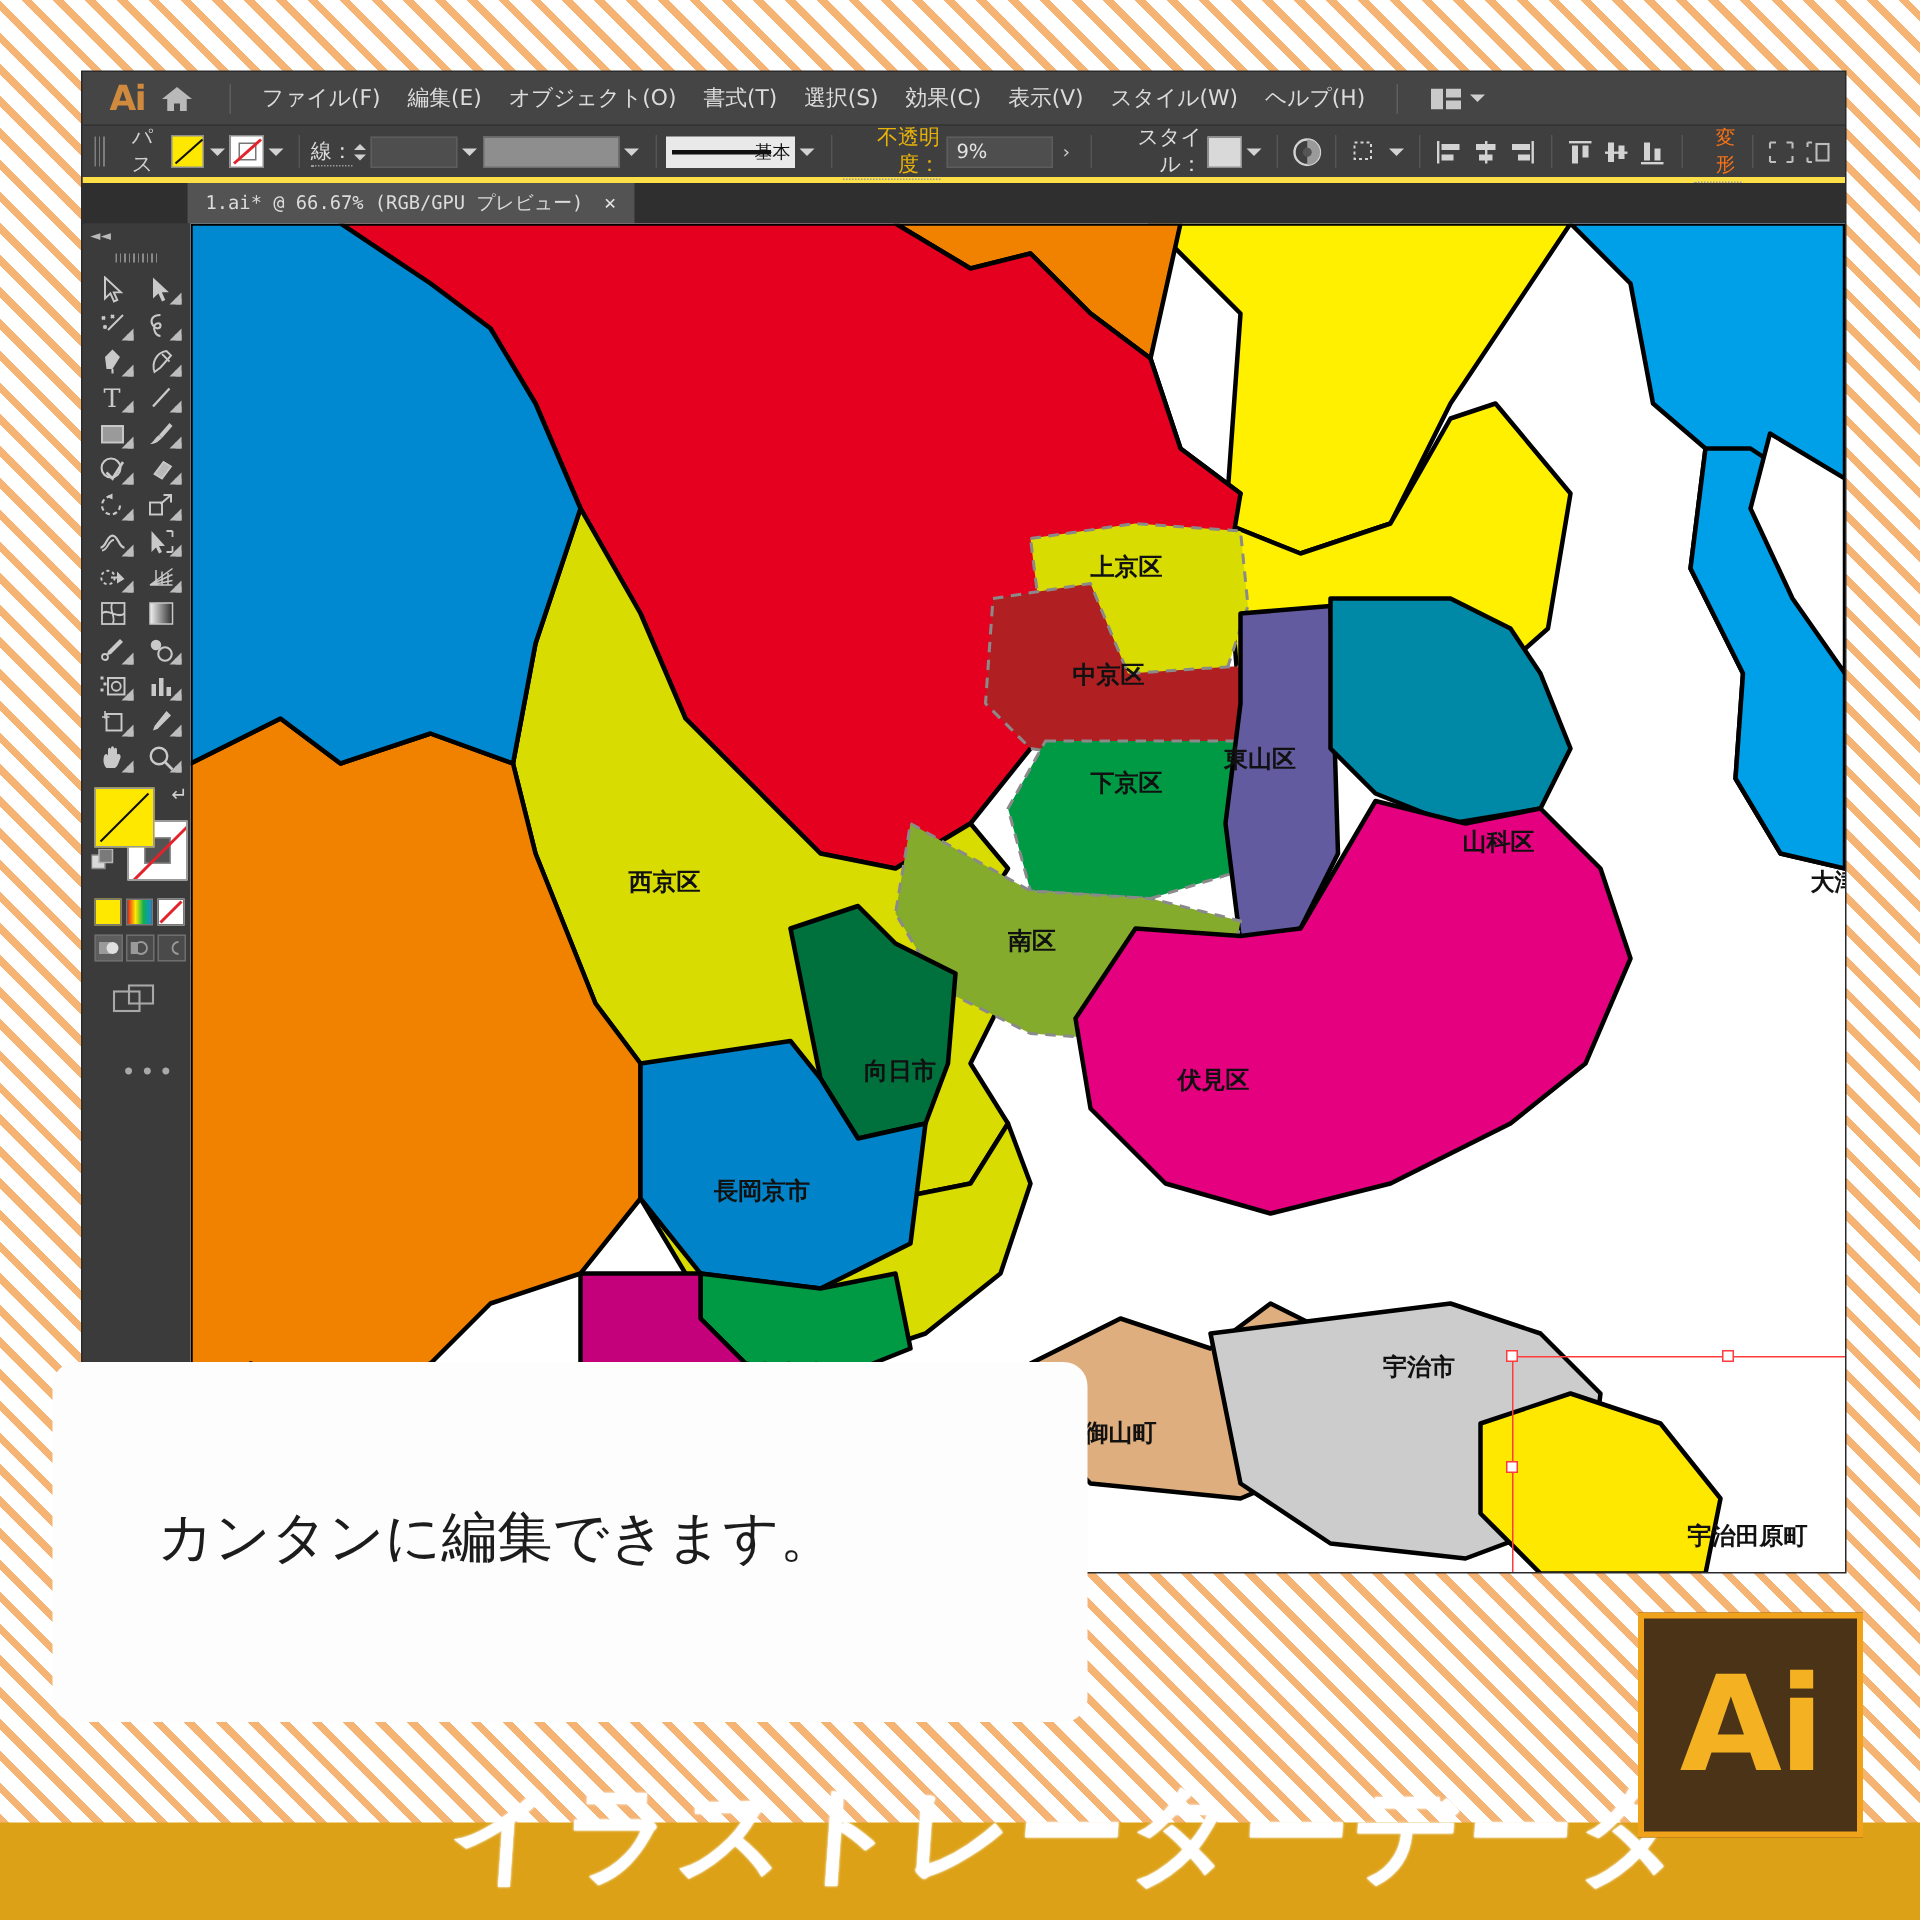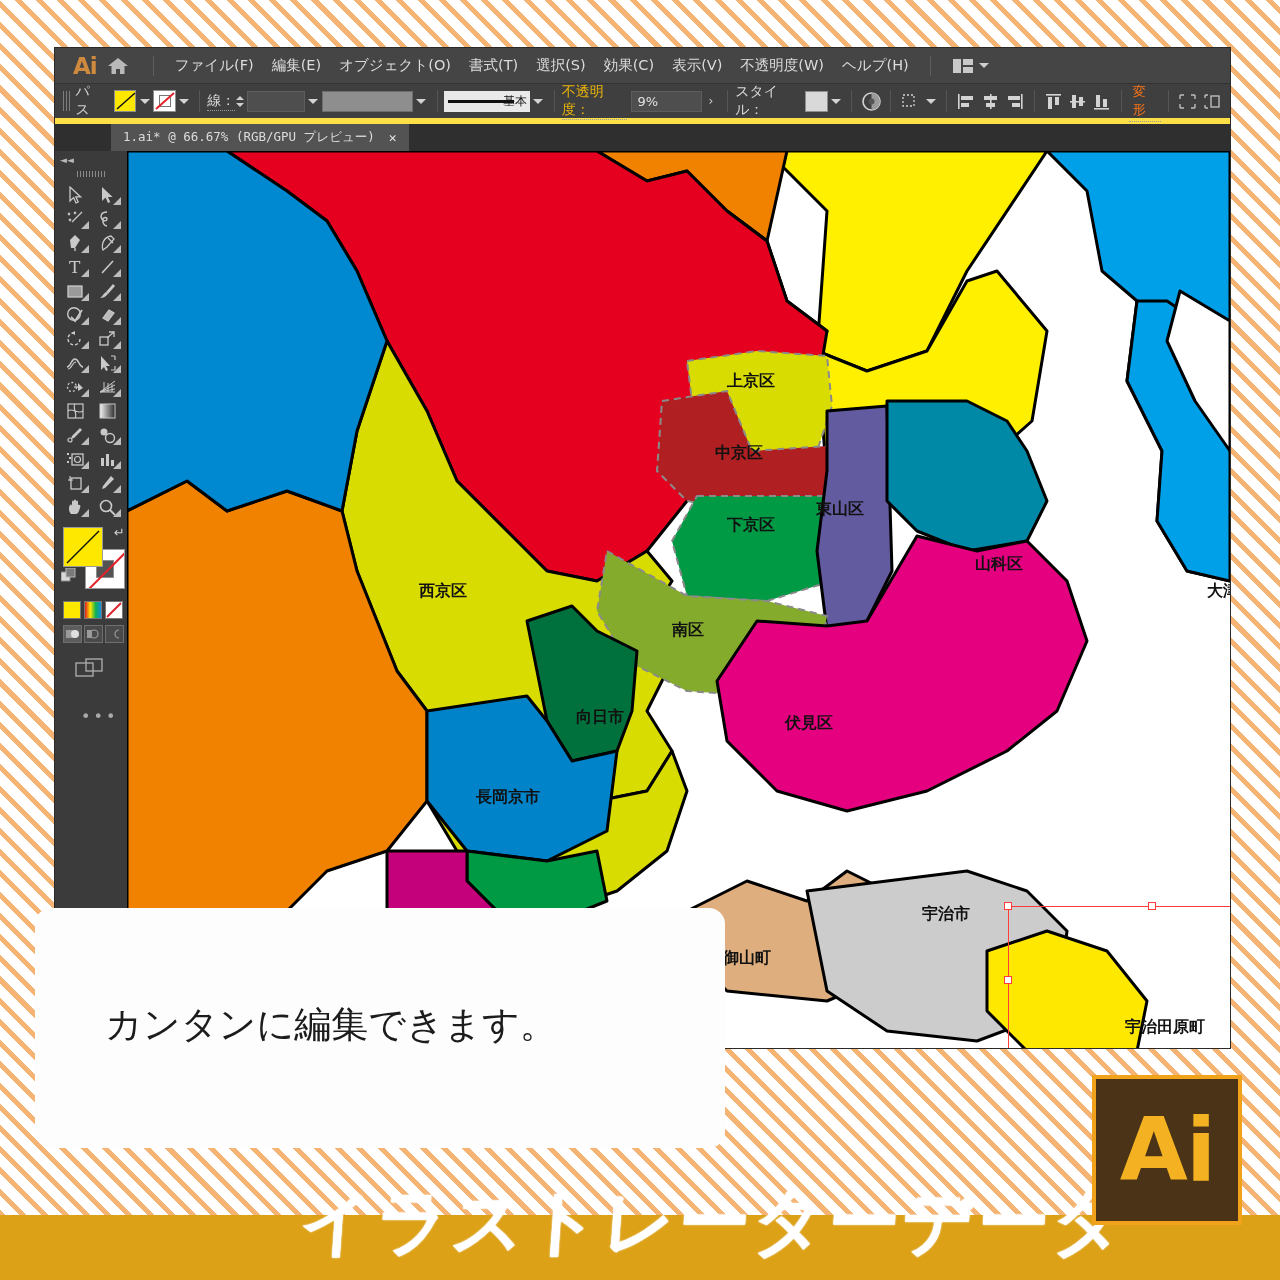--- a/index.html
+++ b/index.html
@@ -60,22 +60,22 @@
   }
   #ai-logo{color:#d08a3e;font-weight:bold;font-size:23px;margin:0 10px 0 8px;letter-spacing:-1px;}
   .home-icon{width:22px;height:20px;margin-right:12px;position:relative;display:inline-block;}
   .menubar-sep{width:1px;height:20px;background:#5e5e5e;margin:0 12px;}
   .menu-item{padding:4px 9px;font-size:14.5px;color:#dcdcdc;white-space:nowrap;cursor:default;}
   #ws-switch{display:flex;align-items:center;gap:6px;margin-left:10px;}
   .ws-box{width:20px;height:14px;position:relative;}
   .caret{width:0;height:0;border-left:5px solid transparent;border-right:5px solid transparent;border-top:5px solid #cfcfcf;}
   
   #controlbar{
-    height:34px;background:#3f3f3f;border-top:1px solid #333;border-bottom:6px solid #fde047;
-    display:flex;align-items:center;padding:0 6px;gap:0px;color:#cfcfcf;font-size:13px;
+    height:34px;background:#3f3f3f;border-top:1px solid #333;border-bottom:4px solid #fde047;
+    display:flex;align-items:center;padding:0 6px;gap:0px;color:#cfcfcf;font-size:13px;text-align:right;
   }
   .grip{width:7px;height:20px;margin:0 6px 0 2px;
     background-image:repeating-linear-gradient(to right,#7d7d7d 0 1px,transparent 1px 3px);}
   #cb-label{font-size:14px;color:#cfcfcf;margin-right:12px;}
   .swatch-btn{width:24px;height:22px;border:1px solid #8e8e8e;background:#fff;position:relative;box-sizing:border-box;}
   .sw-drop{width:18px;height:22px;display:flex;align-items:center;justify-content:center;}
   .sw-drop .caret{border-top-color:#d3d3d3;}
   .ctl-sep{width:1px;height:22px;background:#555;margin:0 7px;}
   .fieldbox{height:21px;background:#4e4e4e;border:1px solid #5d5d5d;box-sizing:border-box;}
   .spin{width:11px;height:21px;display:flex;flex-direction:column;align-items:center;justify-content:center;gap:3px;margin-right:2px;}
@@ -85,21 +85,21 @@
   .dotted{border-bottom:1px dotted #9a9a9a;}
   .wide-gray{width:98px;height:21px;background:#8e8e8e;border:1px solid #6d6d6d;box-sizing:border-box;}
   .brush-box{width:92px;height:21px;background:#e9e9e9;display:flex;align-items:center;justify-content:flex-end;padding-right:3px;box-sizing:border-box;position:relative;color:#111;font-size:12px;}
   .brush-box .rule{position:absolute;left:4px;top:9px;width:66px;height:3px;background:#111;}
   .opa-field{width:76px;height:21px;background:#4e4e4e;border:1px solid #5d5d5d;color:#e2e2e2;font-size:13px;display:flex;align-items:center;padding-left:6px;box-sizing:border-box;}
   .opa-arrow{width:20px;height:21px;display:flex;align-items:center;justify-content:center;color:#cfcfcf;font-size:12px;}
   .style-sw{width:24px;height:21px;background:#d9d9d9;border:1px solid #8e8e8e;box-sizing:border-box;}
   .tool-ic{width:26px;height:24px;display:flex;align-items:center;justify-content:center;}
   #transform-btn{font-size:13px;color:#f97316;padding:2px 4px;border-bottom:1px dotted #9a9a9a;}
   
-  #tabstrip{height:27px;background:#2f2f2f;display:flex;align-items:flex-end;padding-left:56px;}
+  #tabstrip{height:27px;background:#2f2f2f;display:flex;align-items:flex-end;padding-left:70px;}
   #doctab{height:27px;background:#535353;display:flex;align-items:center;padding:0 12px;gap:14px;
           color:#dcdcdc;font-size:12.5px;font-family:"DejaVu Sans Mono","Liberation Mono",monospace;}
   #doctab .x{color:#e3e3e3;font-size:13px;}
   
   #ai-body{display:flex;height:calc(1000px - 35px - 34px - 27px);}
   
   #toolpanel{width:72px;background:#3b3b3b;flex:none;position:relative;}
   #tp-header{height:18px;display:flex;align-items:center;padding-left:5px;color:#b9b9b9;font-size:9px;}
   #tp-grip{height:10px;display:flex;justify-content:center;align-items:center;}
   #tp-grip div{width:28px;height:6px;background-image:repeating-linear-gradient(to right,#8a8a8a 0 1px,transparent 1px 3px);}
@@ -155,21 +155,21 @@
         </svg>
     </span>
     <div class="menubar-sep"></div>
     <div class="menu-item">ファイル(F)</div>
     <div class="menu-item">編集(E)</div>
     <div class="menu-item">オブジェクト(O)</div>
     <div class="menu-item">書式(T)</div>
     <div class="menu-item">選択(S)</div>
     <div class="menu-item">効果(C)</div>
     <div class="menu-item">表示(V)</div>
-    <div class="menu-item">不透明度(W)</div>
+    <div class="menu-item">スタイル(W)</div>
     <div class="menu-item">ヘルプ(H)</div>
     <div class="menubar-sep"></div>
     <div id="ws-switch">
       <span class="ws-box">
         <svg width="20" height="14" viewBox="0 0 20 14">
           <rect x="0" y="0" width="8" height="14" fill="#c9c9c9"></rect>
           <rect x="10" y="0" width="10" height="6" fill="#c9c9c9"></rect>
           <rect x="10" y="8" width="10" height="6" fill="#c9c9c9"></rect>
         </svg>
       </span>

